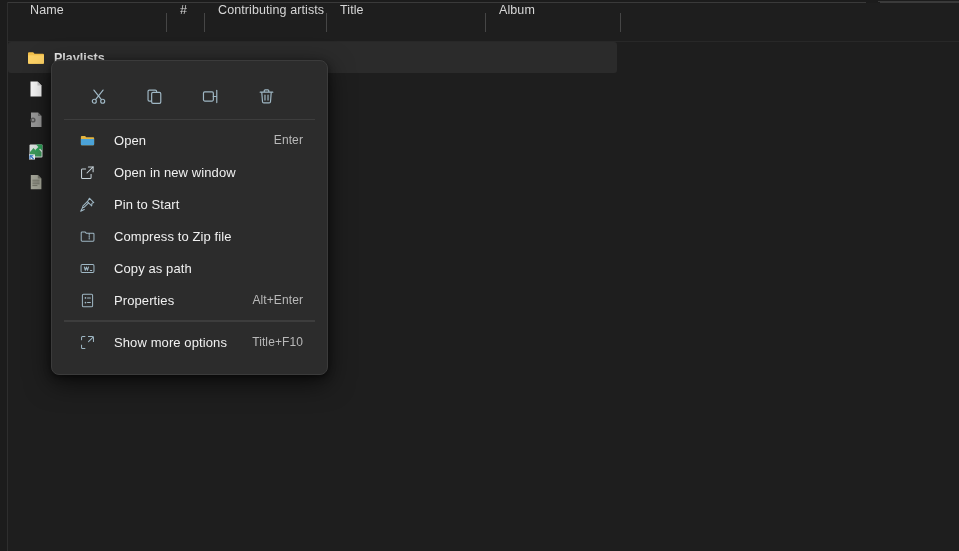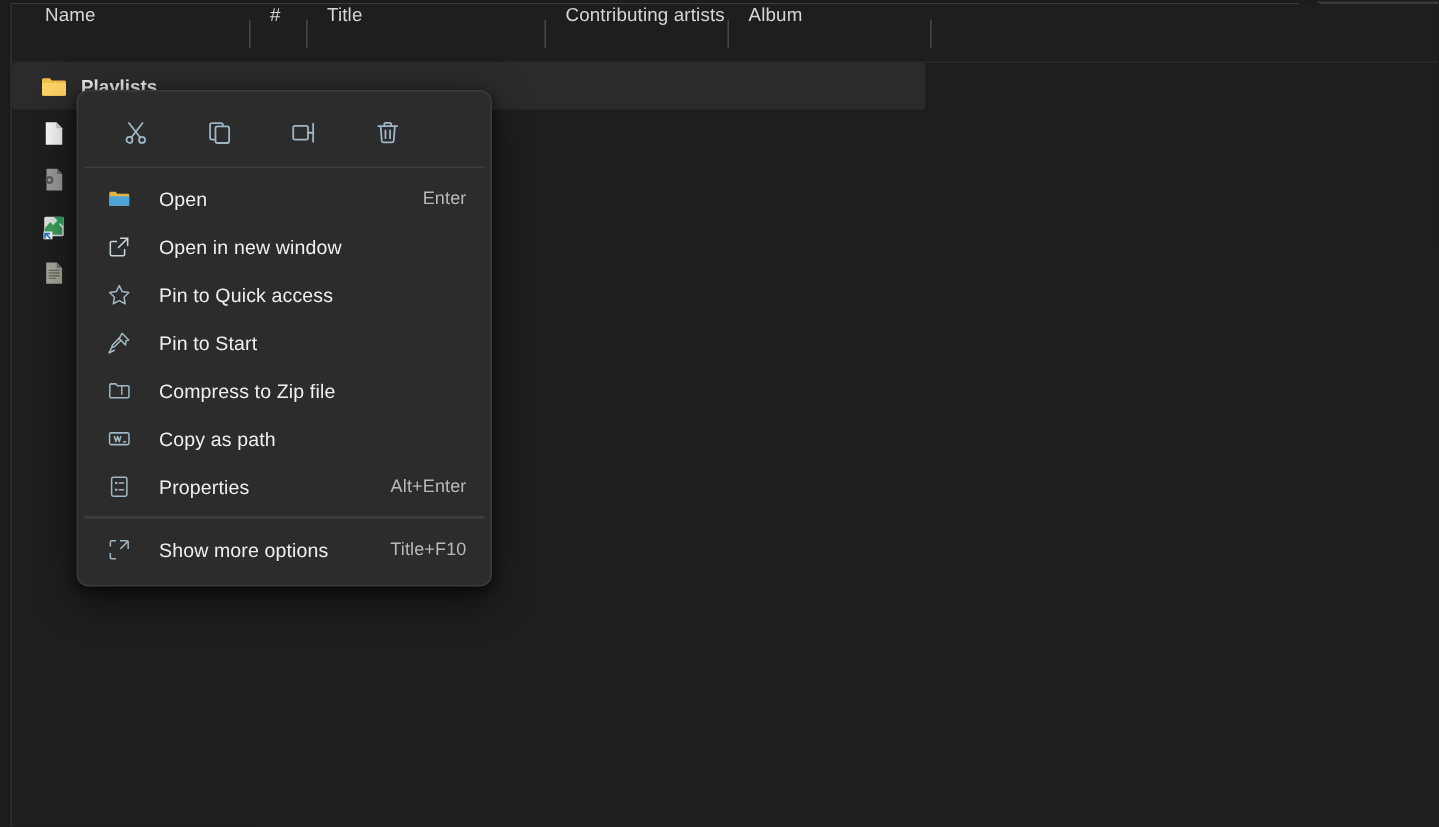--- a/index.html
+++ b/index.html
@@ -159,21 +159,21 @@
   #context-menu {
     position: absolute;
     left: 51px;
     top: 60px;
     width: 277px;
     background: #2c2c2c;
     border: 1px solid #3b3b3b;
     border-radius: 8px;
     box-shadow: 0 8px 26px rgba(0,0,0,.62), 0 2px 6px rgba(0,0,0,.5);
     box-sizing: border-box;
-    padding: 4px;
+    padding: 12px;
     overflow: hidden;
   }
 
   
   #clipboard-bar {
     display: flex;
     align-items: center;
     height: 46px;
     padding: 0 6px;
   }
@@ -239,25 +239,25 @@
 
   <div id="file-pane">
 
     <div id="column-header">
       <div class="col col-name">
         <span>Name</span>
       </div>
       <div class="col col-num">
         <span>#</span>
       </div>
+      <div class="col col-artists">
+        <span>Contributing artists</span>
+      </div>
       <div class="col col-title">
         <span>Title</span>
-      </div>
-      <div class="col col-artists">
-        <span>Contributing artists</span>
       </div>
       <div class="col col-album">
         <span>Album</span>
       </div>
       <div class="col-end-divider"></div>
     </div>
 
     <div id="file-list">
 
       <div class="file-row selected">
@@ -383,29 +383,20 @@
           <svg width="17" height="17" viewBox="0 0 20 20" fill="none" stroke="#c7d3da" stroke-width="1.2">
             <path d="M11 3.4h5.6V9" stroke-linecap="round" stroke-linejoin="round"></path>
             <path d="M16.6 3.4L9.4 10.6" stroke-linecap="round"></path>
             <path d="M14.2 11.8v4a1.2 1.2 0 0 1-1.2 1.2H4.2A1.2 1.2 0 0 1 3 15.8V7a1.2 1.2 0 0 1 1.2-1.2h4"></path>
           </svg>
         </span>
         <span class="mi-label">Open in new window</span>
         <span class="mi-accel"></span>
       </div>
 
-      <div class="menu-item">
-        <span class="mi-icon">
-          <svg width="17" height="17" viewBox="0 0 20 20" fill="none" stroke="#9fb7c4" stroke-width="1.2" stroke-linejoin="round">
-            <path d="M10 2.8l2.3 4.7 5.2.76-3.75 3.65.9 5.17L10 14.63l-4.65 2.45.9-5.17L2.5 8.26l5.2-.76z"></path>
-          </svg>
-        </span>
-        <span class="mi-label">Pin to Quick access</span>
-        <span class="mi-accel"></span>
-      </div>
 
       <div class="menu-item">
         <span class="mi-icon">
           <svg width="17" height="17" viewBox="0 0 20 20" fill="none" stroke="#9fb7c4" stroke-width="1.2" stroke-linejoin="round" stroke-linecap="round">
             <path d="M12.2 2.6l5.2 5.2-2.1.6-.4 3.3-5.1-5.1.5-.5 1.9-3.5z"></path>
             <path d="M9.8 6.6L4.7 11.7l-.6 2.1 2.1-.6 5.1-5.1"></path>
             <path d="M4.1 13.8L2 18l4.2-2.1"></path>
           </svg>
         </span>
         <span class="mi-label">Pin to Start</span>

